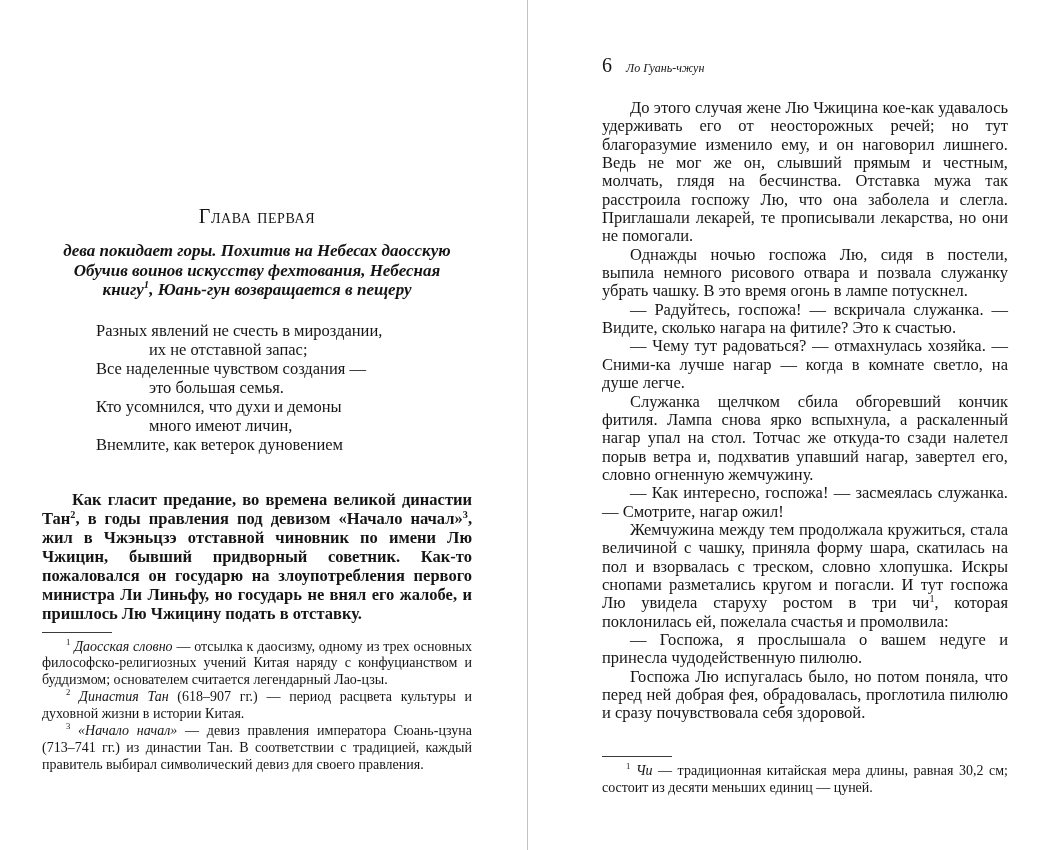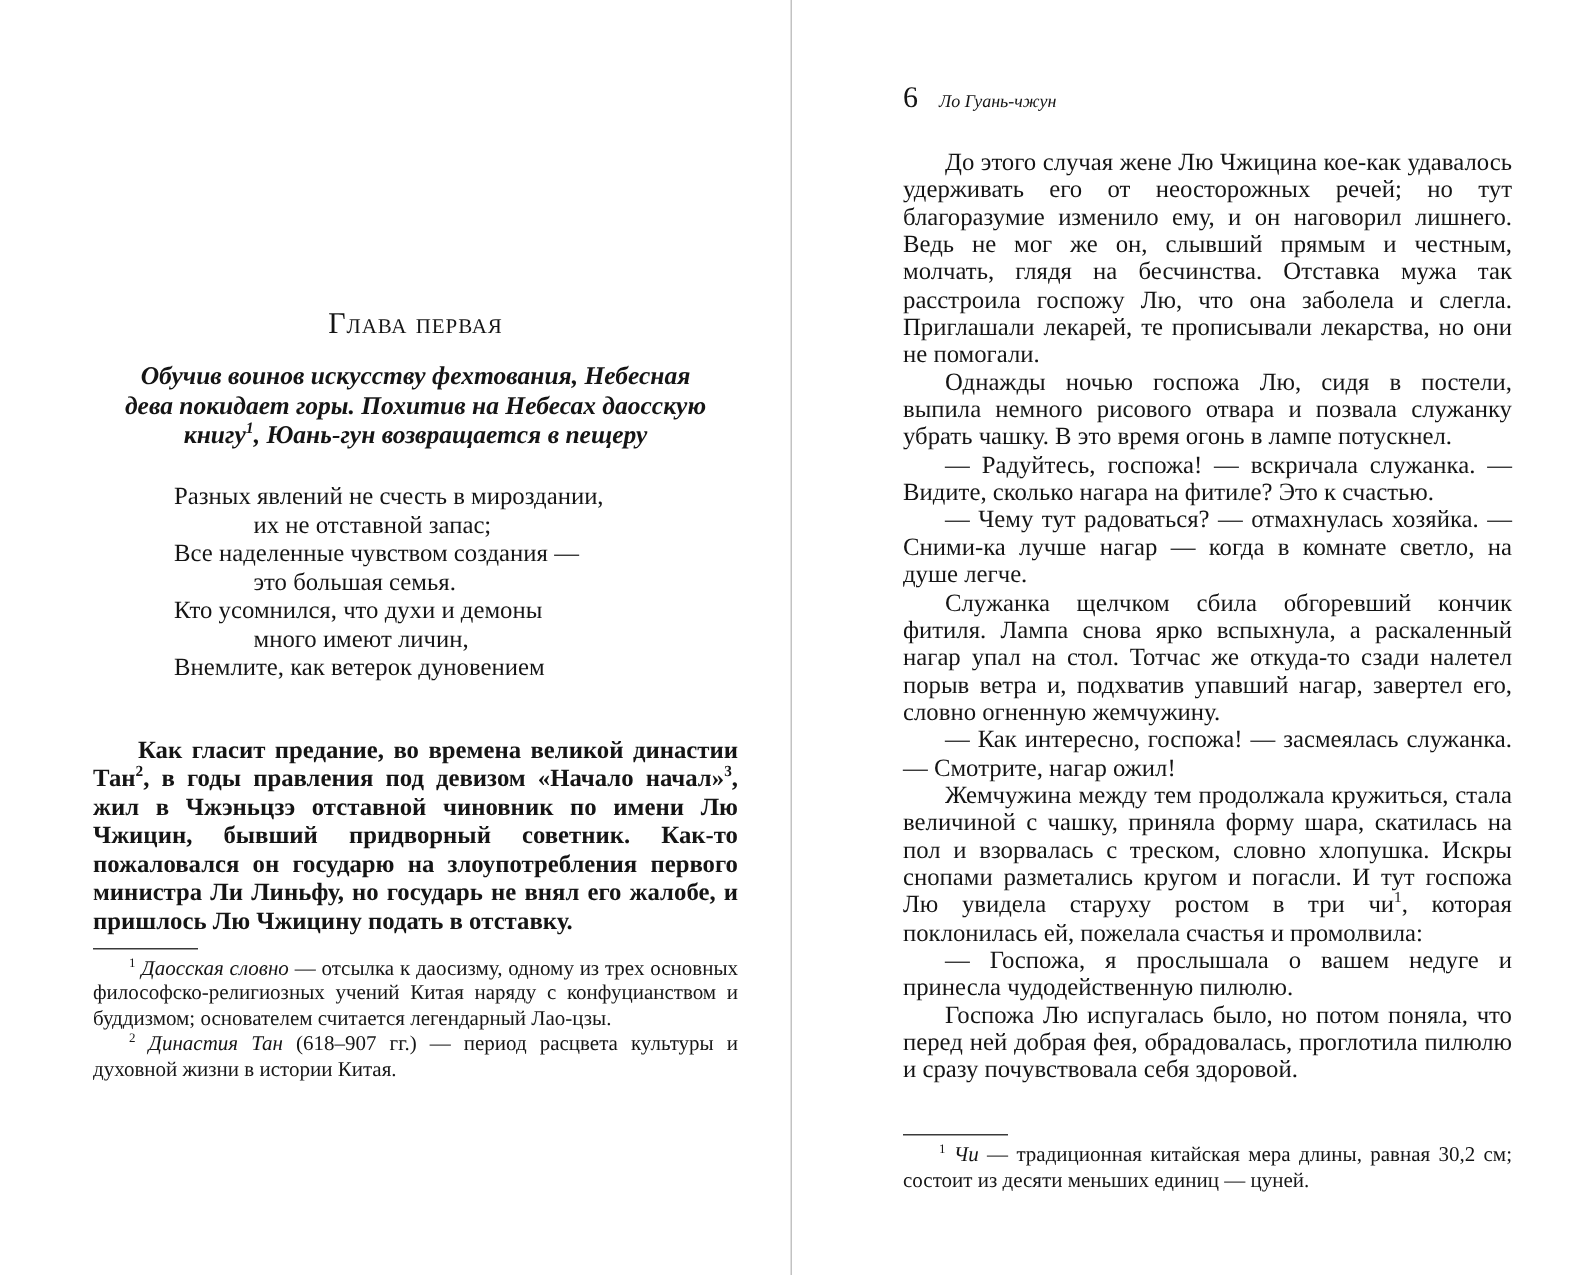--- a/index.html
+++ b/index.html
@@ -3,21 +3,21 @@
 <meta charset="utf-8">
 <style>
   html,body{margin:0;padding:0;}
   body{
     width:1057px;height:850px;position:relative;overflow:hidden;
     background:#ffffff;color:#151515;
     font-family:"Liberation Serif","DejaVu Serif",serif;
   }
   .gutter{position:absolute;left:527px;top:0;width:1px;height:850px;background:#c2c2c2;}
   .page{position:absolute;top:0;}
-  .page-left{left:62px;width:430px;}
+  .page-left{left:42px;width:430px;}
   .page-right{left:602px;width:406px;}
 
   
   .chapter-title{
     padding-top:205px;text-align:center;
     font-variant:small-caps;font-size:20px;letter-spacing:0.6px;
   }
   .epigraph{margin-top:13px;text-align:center;font-style:italic;font-weight:bold;
     font-size:17px;line-height:19.5px;}
   .poem{margin-top:21px;padding-left:54px;font-size:16.5px;line-height:19px;}
@@ -43,41 +43,42 @@
 </style>
 </head>
 <body>
 
 <div class="gutter"></div>
 
 <div class="page page-left">
   <div class="chapter-title">Глава первая</div>
 
   <div class="epigraph">
+    <div>дева покидает горы. Похитив на Небесах даосскую</div>
     <div>Обучив воинов искусству фехтования, Небесная</div>
-    <div>дева покидает горы. Похитив на Небесах даосскую</div>
     <div>книгу<sup>1</sup>, Юань-гун возвращается в пещеру</div>
   </div>
 
   <div class="poem">
     <div class="poem-line">Разных явлений не счесть в мироздании,</div>
     <div class="poem-line cont">их не отставной запас;</div>
     <div class="poem-line">Все наделенные чувством создания —</div>
     <div class="poem-line cont">это большая семья.</div>
     <div class="poem-line">Кто усомнился, что духи и демоны</div>
     <div class="poem-line cont">много имеют личин,</div>
     <div class="poem-line">Внемлите, как ветерок дуновением</div>
   </div>
 
   <p class="body-par">Как гласит предание, во времена великой династии Тан<sup>2</sup>, в годы правления под девизом «Начало начал»<sup>3</sup>, жил в Чжэньцзэ отставной чиновник по имени Лю Чжицин, бывший придворный советник. Как-то пожаловался он государю на злоупотребления первого министра Ли Линьфу, но государь не внял его жалобе, и пришлось Лю Чжицину подать в отставку.</p>
 
   <hr class="fn-rule">
   <div class="footnotes">
     <p><sup>1</sup> <i>Даосская словно</i> — отсылка к даосизму, одному из трех основных философско-религиозных учений Китая наряду с конфуцианством и буддизмом; основателем считается легендарный Лао-цзы.</p>
     <p><sup>2</sup> <i>Династия Тан</i> (618–907 гг.) — период расцвета культуры и духовной жизни в истории Китая.</p>
+    <p><sup>3</sup> <i>«Начало начал»</i> — девиз правления императора Сюань-цзуна (713–741 гг.) из династии Тан. В соответствии с традицией, каждый правитель выбирал символический девиз для своего правления.</p>
   </div>
 </div>
 
 <div class="page page-right">
   <div class="page-header">
     <span class="page-number">6</span>
     <span class="running-title">Ло Гуань-чжун</span>
   </div>
 
   <div class="text-block">

